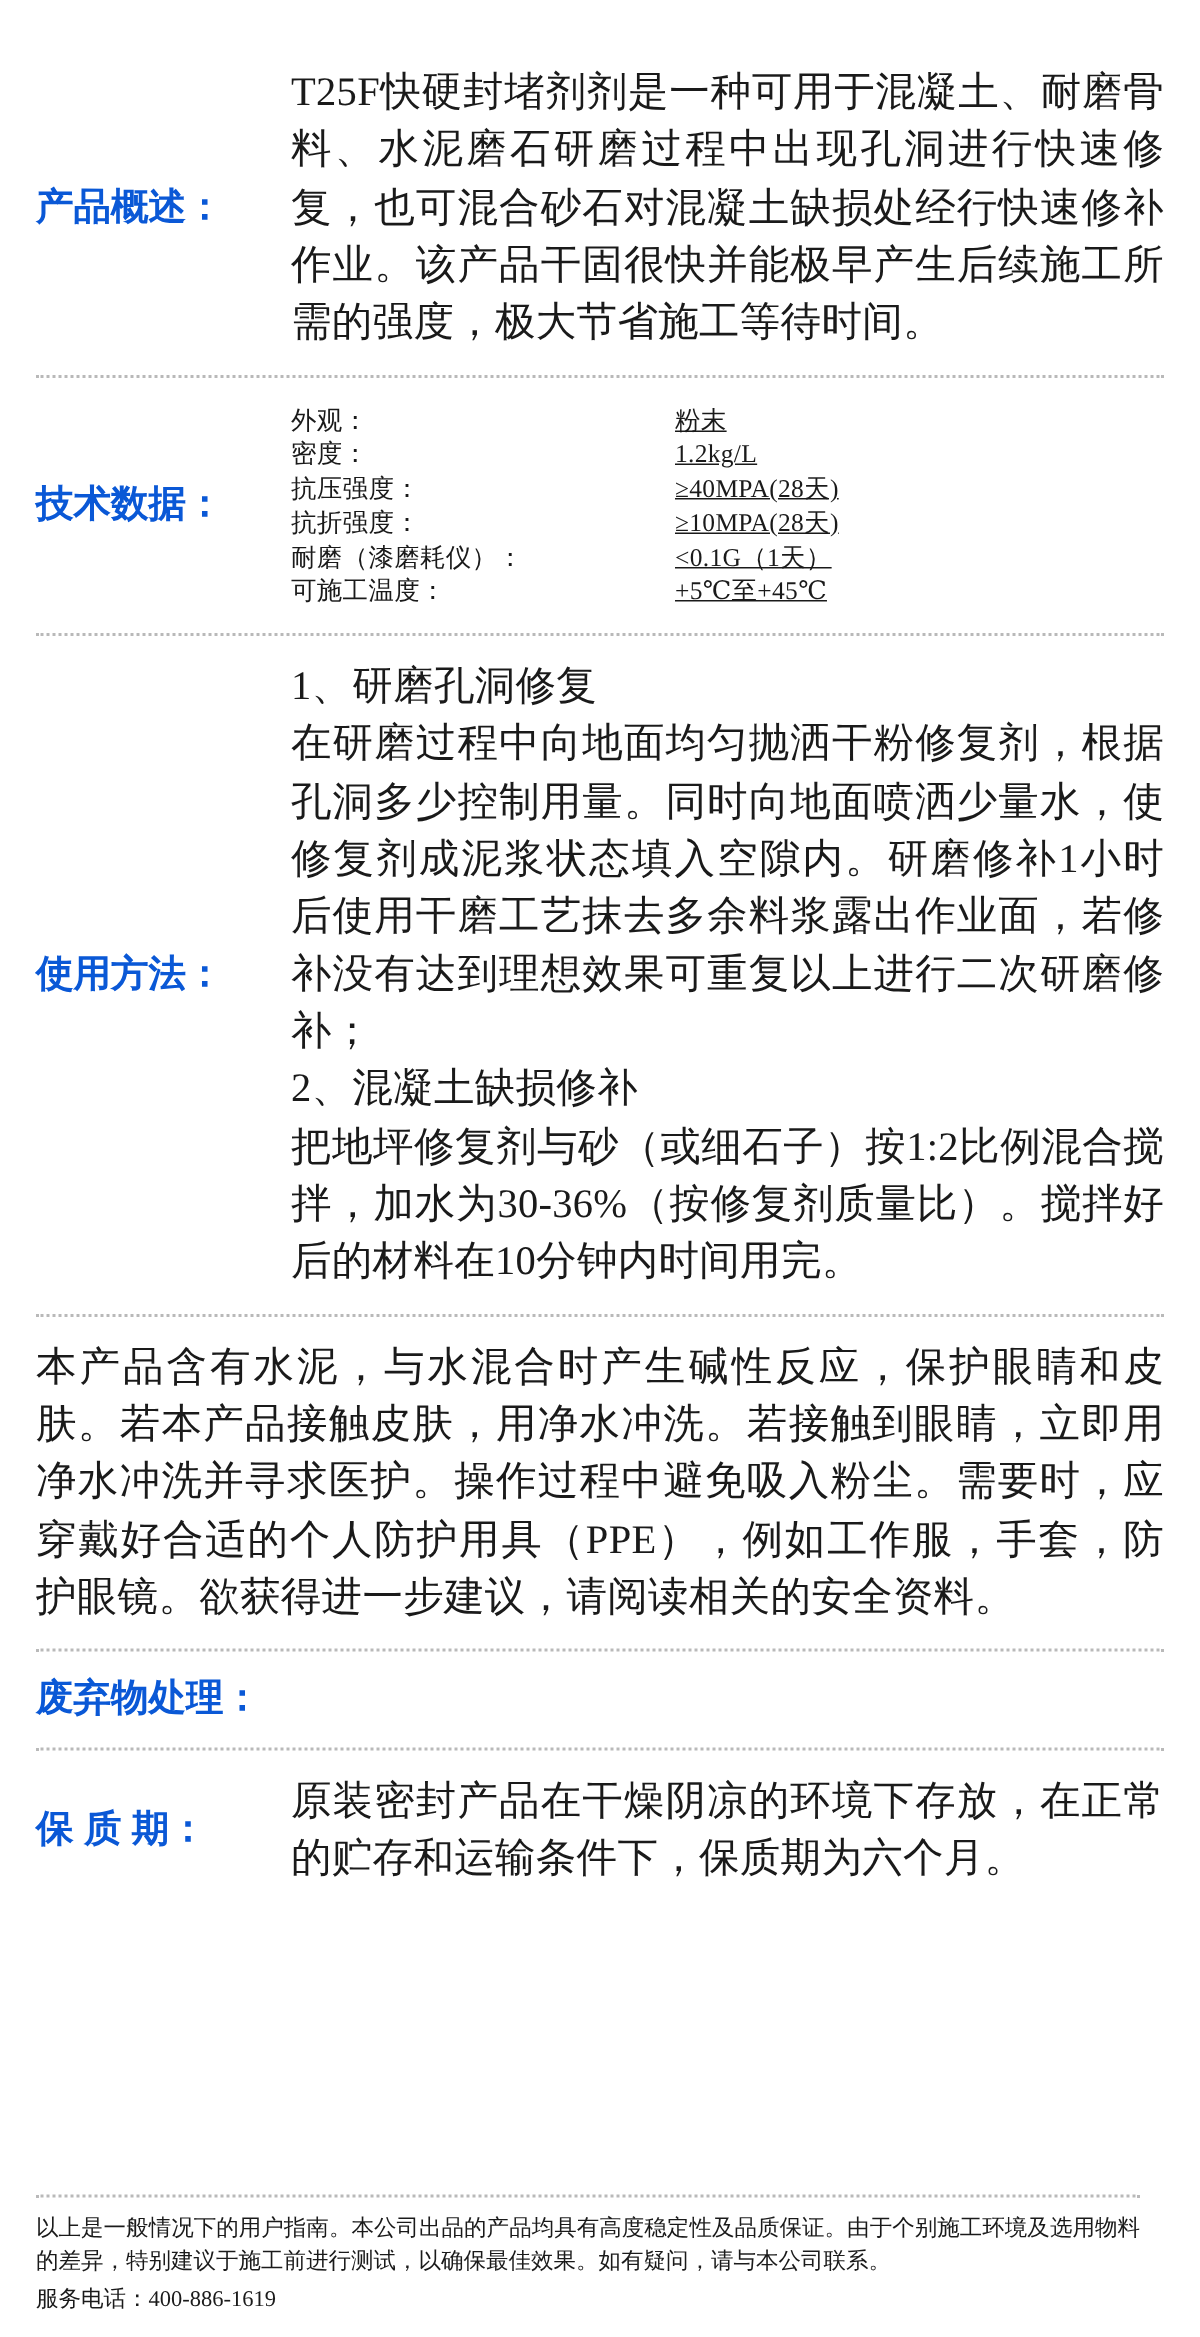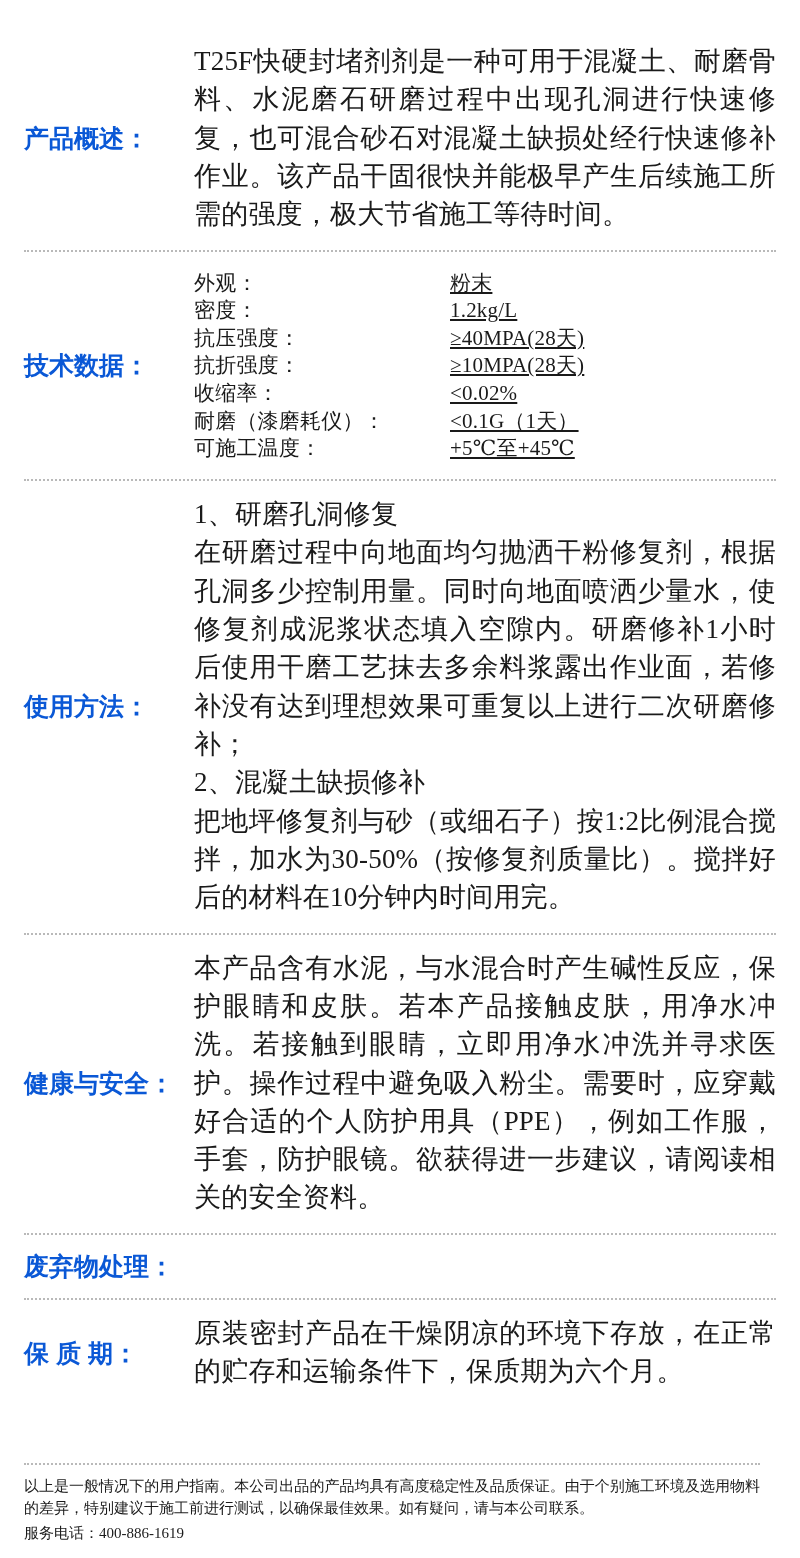--- a/index.html
+++ b/index.html
@@ -52,21 +52,21 @@
   .divider {
     border: 0;
     border-top: 2px dotted #b9b9b9;
     margin: 0;
     height: 0;
   }
   
   .tech-table {
     width: 100%;
     border-collapse: collapse;
-    font-size: 21px;
+    font-size: 17px;
     line-height: 1.22;
   }
   .tech-table td {
     padding: 1px 0;
     vertical-align: top;
     white-space: nowrap;
   }
   .tech-table td.k {
     width: 250px;
   }
@@ -132,50 +132,45 @@
           </tr>
           <tr>
             <td class="k">抗压强度：</td>
             <td class="v">≥40MPA(28天)</td>
           </tr>
           <tr>
             <td class="k">抗折强度：</td>
             <td class="v">≥10MPA(28天)</td>
           </tr>
           <tr>
-            <td class="k">收缩率：</td>
-            <td class="v">&lt;0.02%</td>
-          </tr>
-          <tr>
             <td class="k">耐磨（漆磨耗仪）：</td>
             <td class="v">&lt;0.1G（1天）</td>
           </tr>
           <tr>
             <td class="k">可施工温度：</td>
             <td class="v">+5℃至+45℃</td>
           </tr>
         </tbody>
       </table>
     </div>
   </div>
   <hr class="divider">
 
   <div class="section sec-usage">
     <div class="section-label">使用方法：</div>
     <div class="section-body">
       <p class="usage-block">1、研磨孔洞修复</p>
       <p class="usage-block">在研磨过程中向地面均匀抛洒干粉修复剂，根据孔洞多少控制用量。同时向地面喷洒少量水，使修复剂成泥浆状态填入空隙内。研磨修补1小时后使用干磨工艺抹去多余料浆露出作业面，若修补没有达到理想效果可重复以上进行二次研磨修补；</p>
       <p class="usage-block">2、混凝土缺损修补</p>
-      <p class="usage-block">把地坪修复剂与砂（或细石子）按1:2比例混合搅拌，加水为30-50%（按修复剂质量比）。搅拌好后的材料在10分钟内时间用完。</p>
+      <p class="usage-block">把地坪修复剂与砂（或细石子）按1:2比例混合搅拌，加水为30-36%（按修复剂质量比）。搅拌好后的材料在10分钟内时间用完。</p>
     </div>
   </div>
   <hr class="divider">
 
   <div class="section sec-safety">
-    <div class="section-label">健康与安全：</div>
     <div class="section-body">
       <p>本产品含有水泥，与水混合时产生碱性反应，保护眼睛和皮肤。若本产品接触皮肤，用净水冲洗。若接触到眼睛，立即用净水冲洗并寻求医护。操作过程中避免吸入粉尘。需要时，应穿戴好合适的个人防护用具（PPE），例如工作服，手套，防护眼镜。欲获得进一步建议，请阅读相关的安全资料。</p>
     </div>
   </div>
   <hr class="divider">
 
   <div class="section sec-waste">
     <div class="section-label">废弃物处理：</div>
   </div>
   <hr class="divider">

